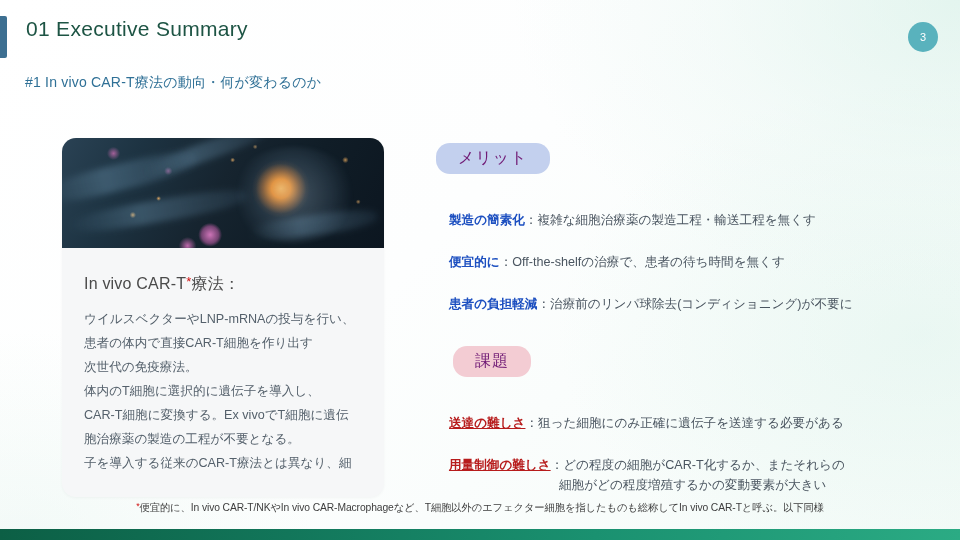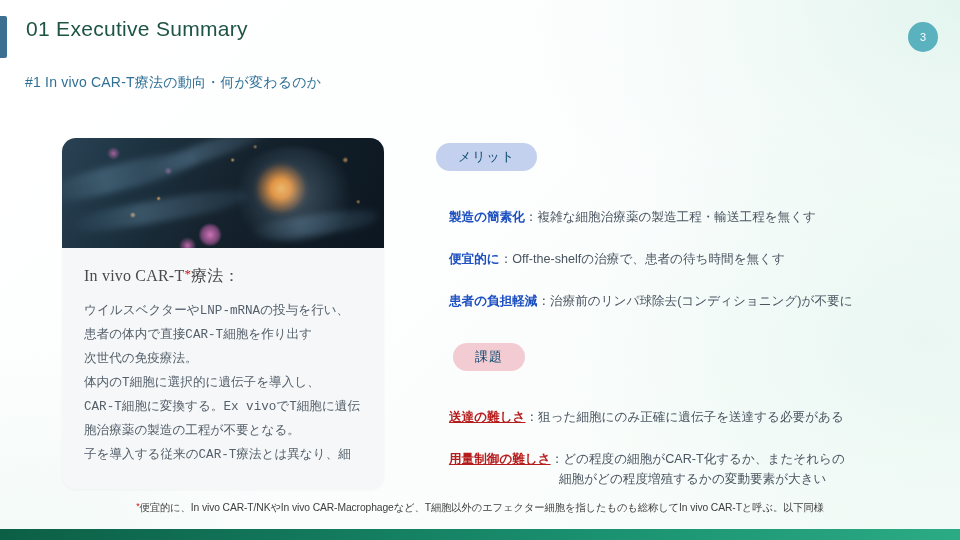--- a/index.html
+++ b/index.html
@@ -112,49 +112,48 @@
     border-radius: 50%;
     background: radial-gradient(circle, rgba(180,205,225,0.30) 0%, rgba(150,185,215,0.14) 45%, rgba(0,0,0,0) 72%);
     filter: blur(2px);
   }
   .card-body {
     padding: 14px 22px 22px 22px;
   }
   .card-title {
     font-size: 16px;
     color: #4a4a4a;
-    margin: 4px 0 12px 0;
+    margin: 12px 0 12px 0;
     letter-spacing: 0.2px;
-    font-family: Liberation Serif, serif;
   }
   .card-title .ast {
     color: #d01010;
     font-size: 13px;
     vertical-align: top;
   }
   .card-text {
     font-size: 12.6px;
     line-height: 24px;
     color: #54606b;
   }
-  .card-text div { white-space: nowrap; font-family: Liberation Mono, monospace; }
+  .card-text div { white-space: nowrap; }
 
   
   .right-col {
     position: absolute;
     left: 436px;
     top: 143px;
     width: 500px;
   }
   .pill {
     display: inline-block;
     padding: 5px 22px;
     border-radius: 14px;
-    font-size: 13px;
-    color: #0c4a6e;
+    font-size: 16px;
+    color: #701a75;
     letter-spacing: 1px;
   }
   .pill.merit { background: #c3d0ee; }
   .pill.issue { background: #f3ccd3; margin-left: 17px; }
 
   .item-list { margin-top: 36px; padding-left: 13px; }
   .item {
     font-size: 12.6px;
     line-height: 20px;
     color: #4a5560;

